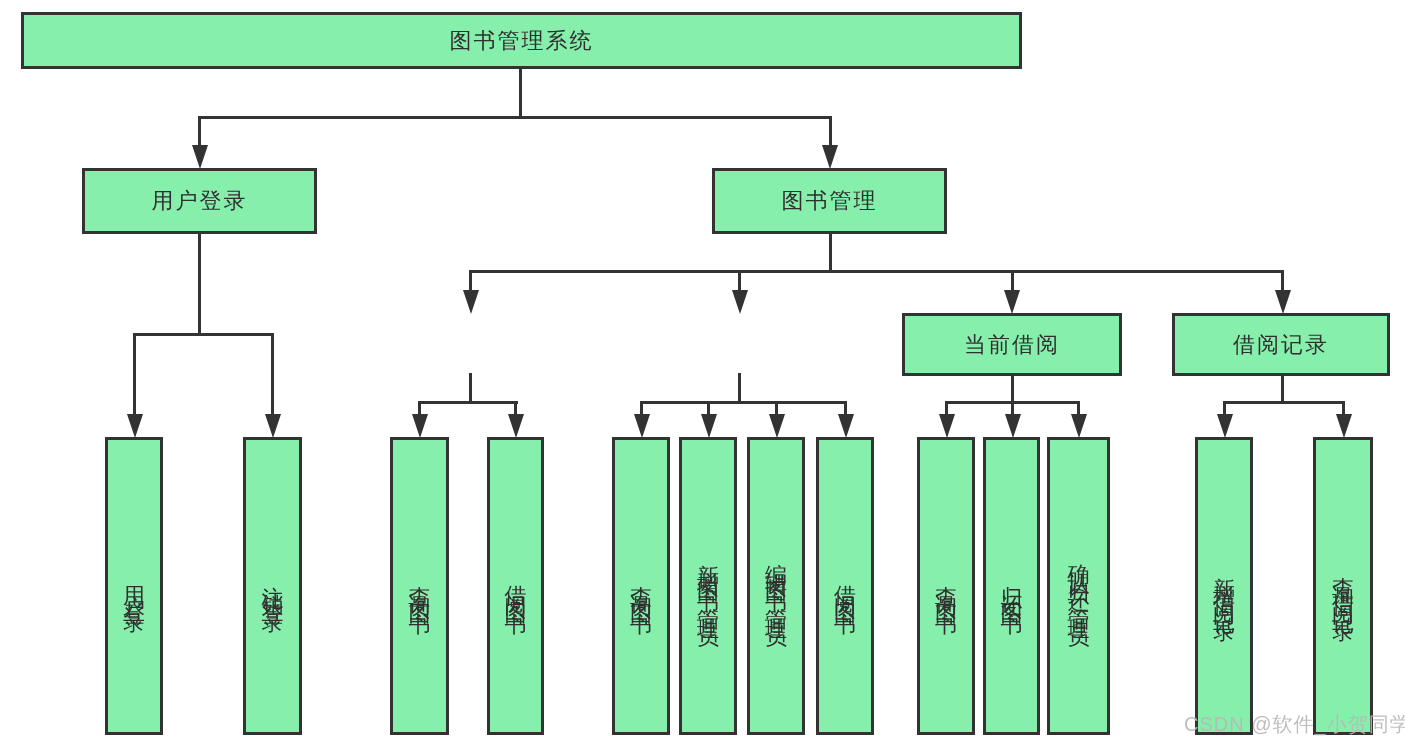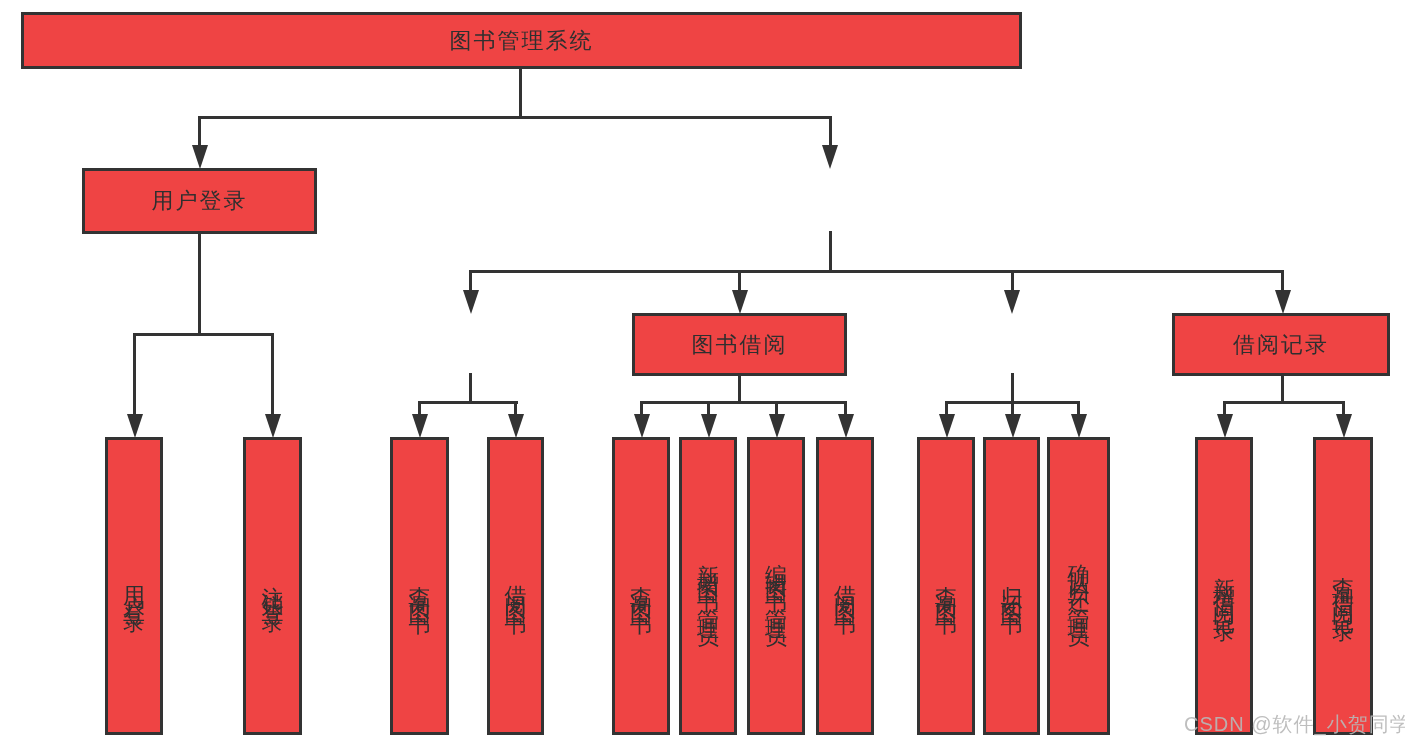--- a/index.html
+++ b/index.html
@@ -3,21 +3,21 @@
 <meta charset="utf-8">
 <style>
   html,body { margin:0; padding:0; background:#ffffff; }
   .canvas {
     position:relative; width:1405px; height:747px; overflow:hidden;
     background:#ffffff; font-family:"Liberation Sans","DejaVu Sans",sans-serif;
     color:#2f2f2f;
   }
   .node {
     position:absolute; box-sizing:border-box;
-    border:3px solid #333333; background:#ef4444;
+    border:3px solid #333333; background:#86efac;
     display:flex; align-items:center; justify-content:center;
   }
   .node.h span { font-size:22px; letter-spacing:2px; white-space:nowrap; }
   .node.v span {
     writing-mode:vertical-rl; text-orientation:mixed;
     font-size:22px; letter-spacing:9px; line-height:1;
   }
   .ln { position:absolute; background:#333333; }
   .ar {
     position:absolute; width:0; height:0;
@@ -35,23 +35,26 @@
 
 <div class="canvas">
 
   <div class="node h" style="left:21px;top:12px;width:1001px;height:57px">
     <span>图书管理系统</span>
   </div>
 
   <div class="node h" style="left:82px;top:168px;width:235px;height:66px">
     <span>用户登录</span>
   </div>
+  <div class="node h" style="left:712px;top:168px;width:235px;height:66px">
+    <span>图书管理</span>
+  </div>
 
-  <div class="node h" style="left:632px;top:313px;width:215px;height:63px">
-    <span>图书借阅</span>
+  <div class="node h" style="left:902px;top:313px;width:220px;height:63px">
+    <span>当前借阅</span>
   </div>
   <div class="node h" style="left:1172px;top:313px;width:218px;height:63px">
     <span>借阅记录</span>
   </div>
 
   <div class="node v" style="left:105px;top:437px;width:58px;height:298px">
     <span>用户登录</span>
   </div>
   <div class="node v" style="left:243px;top:437px;width:59px;height:298px">
     <span>注销登录</span>

